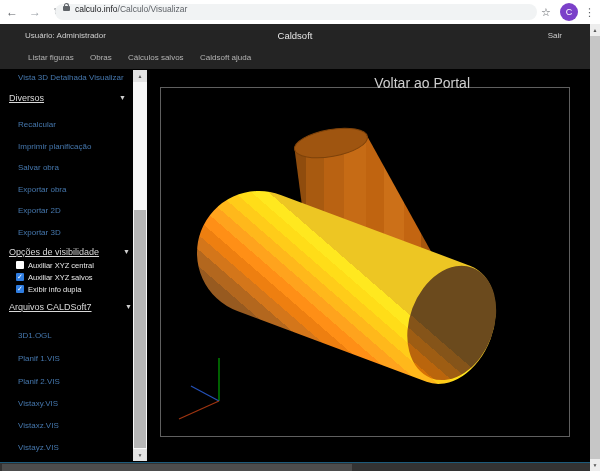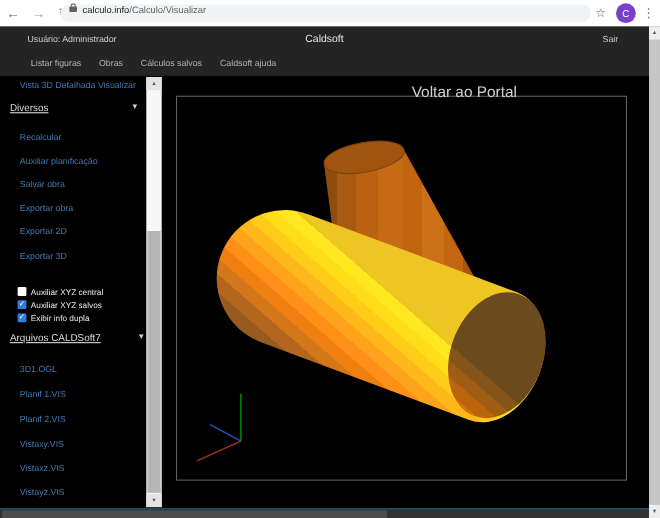--- a/index.html
+++ b/index.html
@@ -117,26 +117,30 @@
 <div class="content">
 
   <div class="sidebar">
     <span class="si blue" style="top:4px">Vista 3D Detalhada Visualizar</span>
 
     <span class="si sec" style="top:24px; width:120px">
       <span>Diversos</span>
       <span class="arr" style="left:110px">▼</span>
     </span>
     <span class="si blue" style="top:51px">Recalcular</span>
-    <span class="si blue" style="top:72.5px">Auxiliar planificação</span>
+    <span class="si blue" style="top:72.5px">Imprimir planificação</span>
     <span class="si blue" style="top:94px">Salvar obra</span>
     <span class="si blue" style="top:115.5px">Exportar obra</span>
     <span class="si blue" style="top:137px">Exportar 2D</span>
     <span class="si blue" style="top:158.5px">Exportar 3D</span>
 
+    <span class="si sec" style="top:178px; width:124px">
+      <span>Opções de visibilidade</span>
+      <span class="arr" style="left:114px">▼</span>
+    </span>
     <div class="cb-row" style="top:192px">
       <span class="cb"></span>
       <span class="cb-label">Auxiliar XYZ central</span>
     </div>
     <div class="cb-row" style="top:204px">
       <span class="cb on">✓</span>
       <span class="cb-label">Auxiliar XYZ salvos</span>
     </div>
     <div class="cb-row" style="top:216px">
       <span class="cb on">✓</span>

